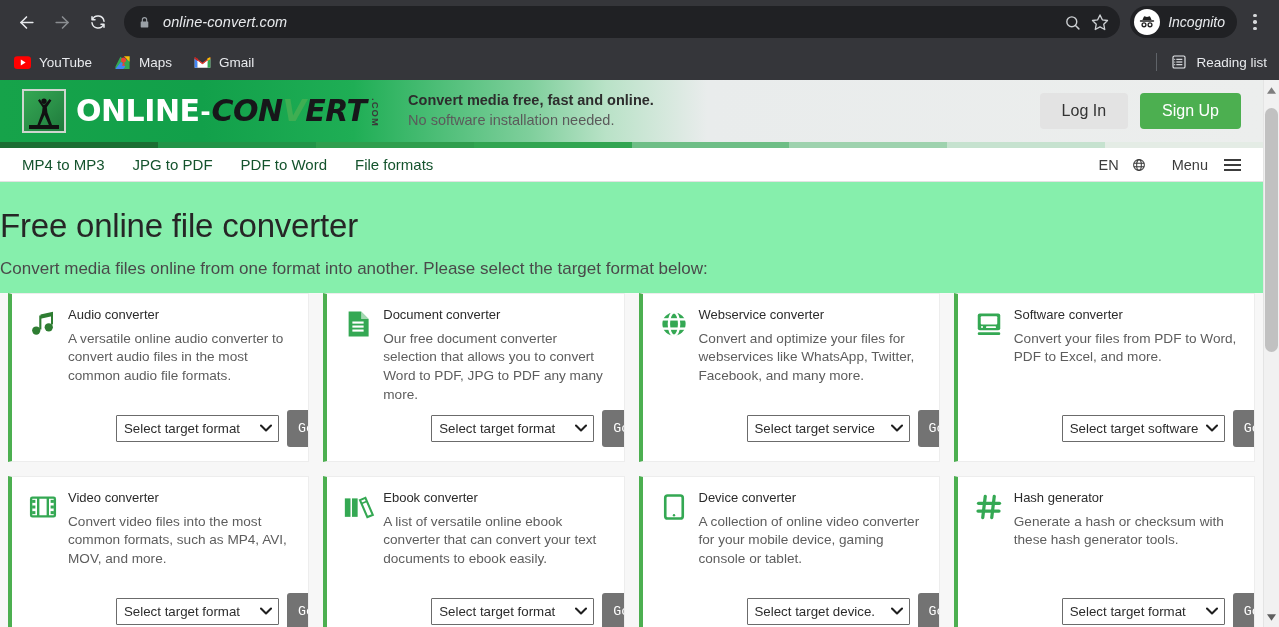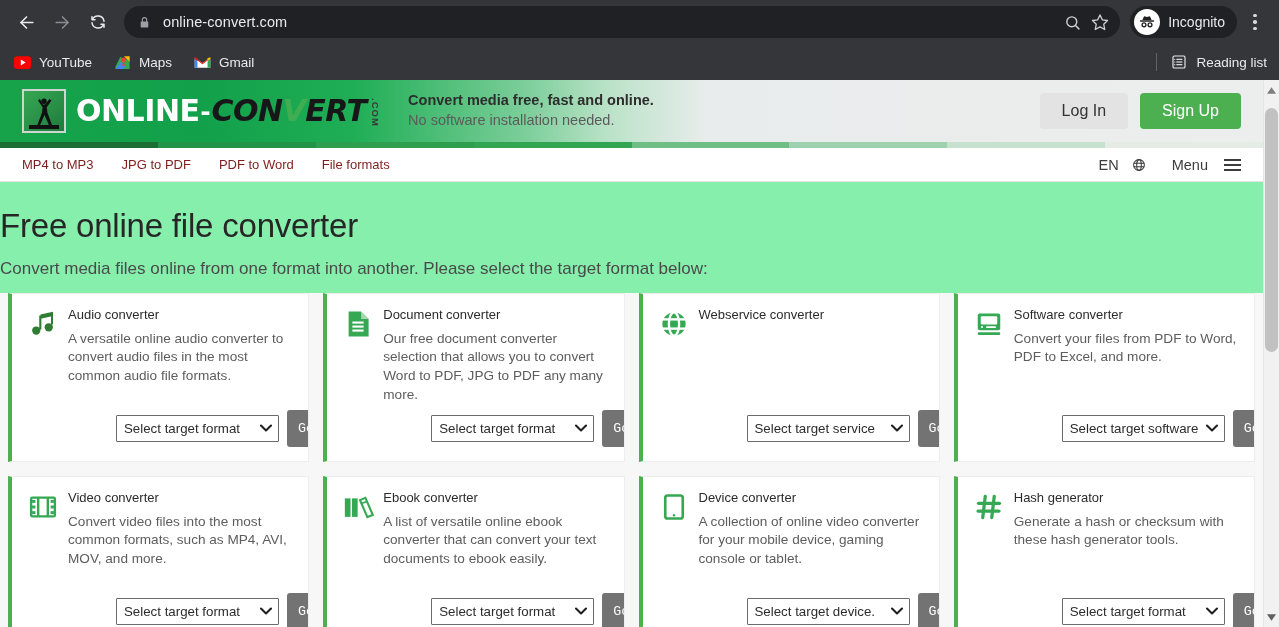--- a/index.html
+++ b/index.html
@@ -15,20 +15,21 @@
     background: #35363a;
     height: 80px;
     position: relative;
     width: 1279px;
   }
   #toolbar-row {
     height: 44px;
     display: flex;
     align-items: center;
     padding: 0 10px;
+    font-style: italic;
   }
   .nav-btn {
     width: 32px; height: 32px;
     display: flex; align-items: center; justify-content: center;
     border-radius: 50%;
     color: #e8eaed;
     flex: 0 0 auto;
     margin-right: 4px;
   }
   .nav-btn.disabled { color: #8a8d91; }
@@ -195,21 +196,21 @@
   #site-nav {
     height: 34px;
     background: #fff;
     border-bottom: 1px solid #e3e3e3;
     display: flex;
     align-items: center;
     padding: 0 22px;
     position: relative;
   }
   .nav-link {
-    font-size: 13px; color: #7f1d1d;
+    font-size: 15px; color: #14532d;
     margin-right: 28px; cursor: pointer; white-space: nowrap;
   }
   #nav-right { margin-left: auto; display: flex; align-items: center; gap: 26px; }
   .nav-right-item { display: flex; align-items: center; font-size: 14.5px; color: #3c3c3c; cursor: pointer; gap: 7px; }
   .nav-right-item .gi { margin-left: 6px; display: flex; align-items: center; }
   #hamburger { display: inline-flex; flex-direction: column; gap: 3px; margin-left: 9px; }
   #hamburger i { width: 17px; height: 2px; background: #3c3c3c; display: block; }
 
   
   #hero { padding: 24px 0 14px; background: #86efac; }
@@ -573,20 +574,21 @@
             <div class="card-icon">
               <svg width="30" height="30" viewBox="0 0 24 24" fill="none" stroke="#34a853" stroke-width="1.9">
                 <circle cx="12" cy="12" r="9.3" fill="#34a853" stroke="none"></circle>
                 <ellipse cx="12" cy="12" rx="4.1" ry="9.3" stroke="#ffffff"></ellipse>
                 <line x1="2.9" y1="8.3" x2="21.1" y2="8.3" stroke="#ffffff"></line>
                 <line x1="2.9" y1="15.7" x2="21.1" y2="15.7" stroke="#ffffff"></line>
               </svg>
             </div>
             <div class="card-body">
               <div class="card-title">Webservice converter</div>
+              <div class="card-desc">Convert and optimize your files for webservices like WhatsApp, Twitter, Facebook, and many more.</div>
             </div>
           </div>
           <div class="card-ctl">
             <span class="sel-wrap">
               <select class="card-select">
                 <option>Select target service</option>
               </select>
               <span class="sel-arrow">
                 <svg width="12" height="8" viewBox="0 0 12 8">
                   <path d="M1 1.6 6 6.4 11 1.6" fill="none" stroke="#1f1f1f" stroke-width="2.1" stroke-linecap="round" stroke-linejoin="round"></path>

